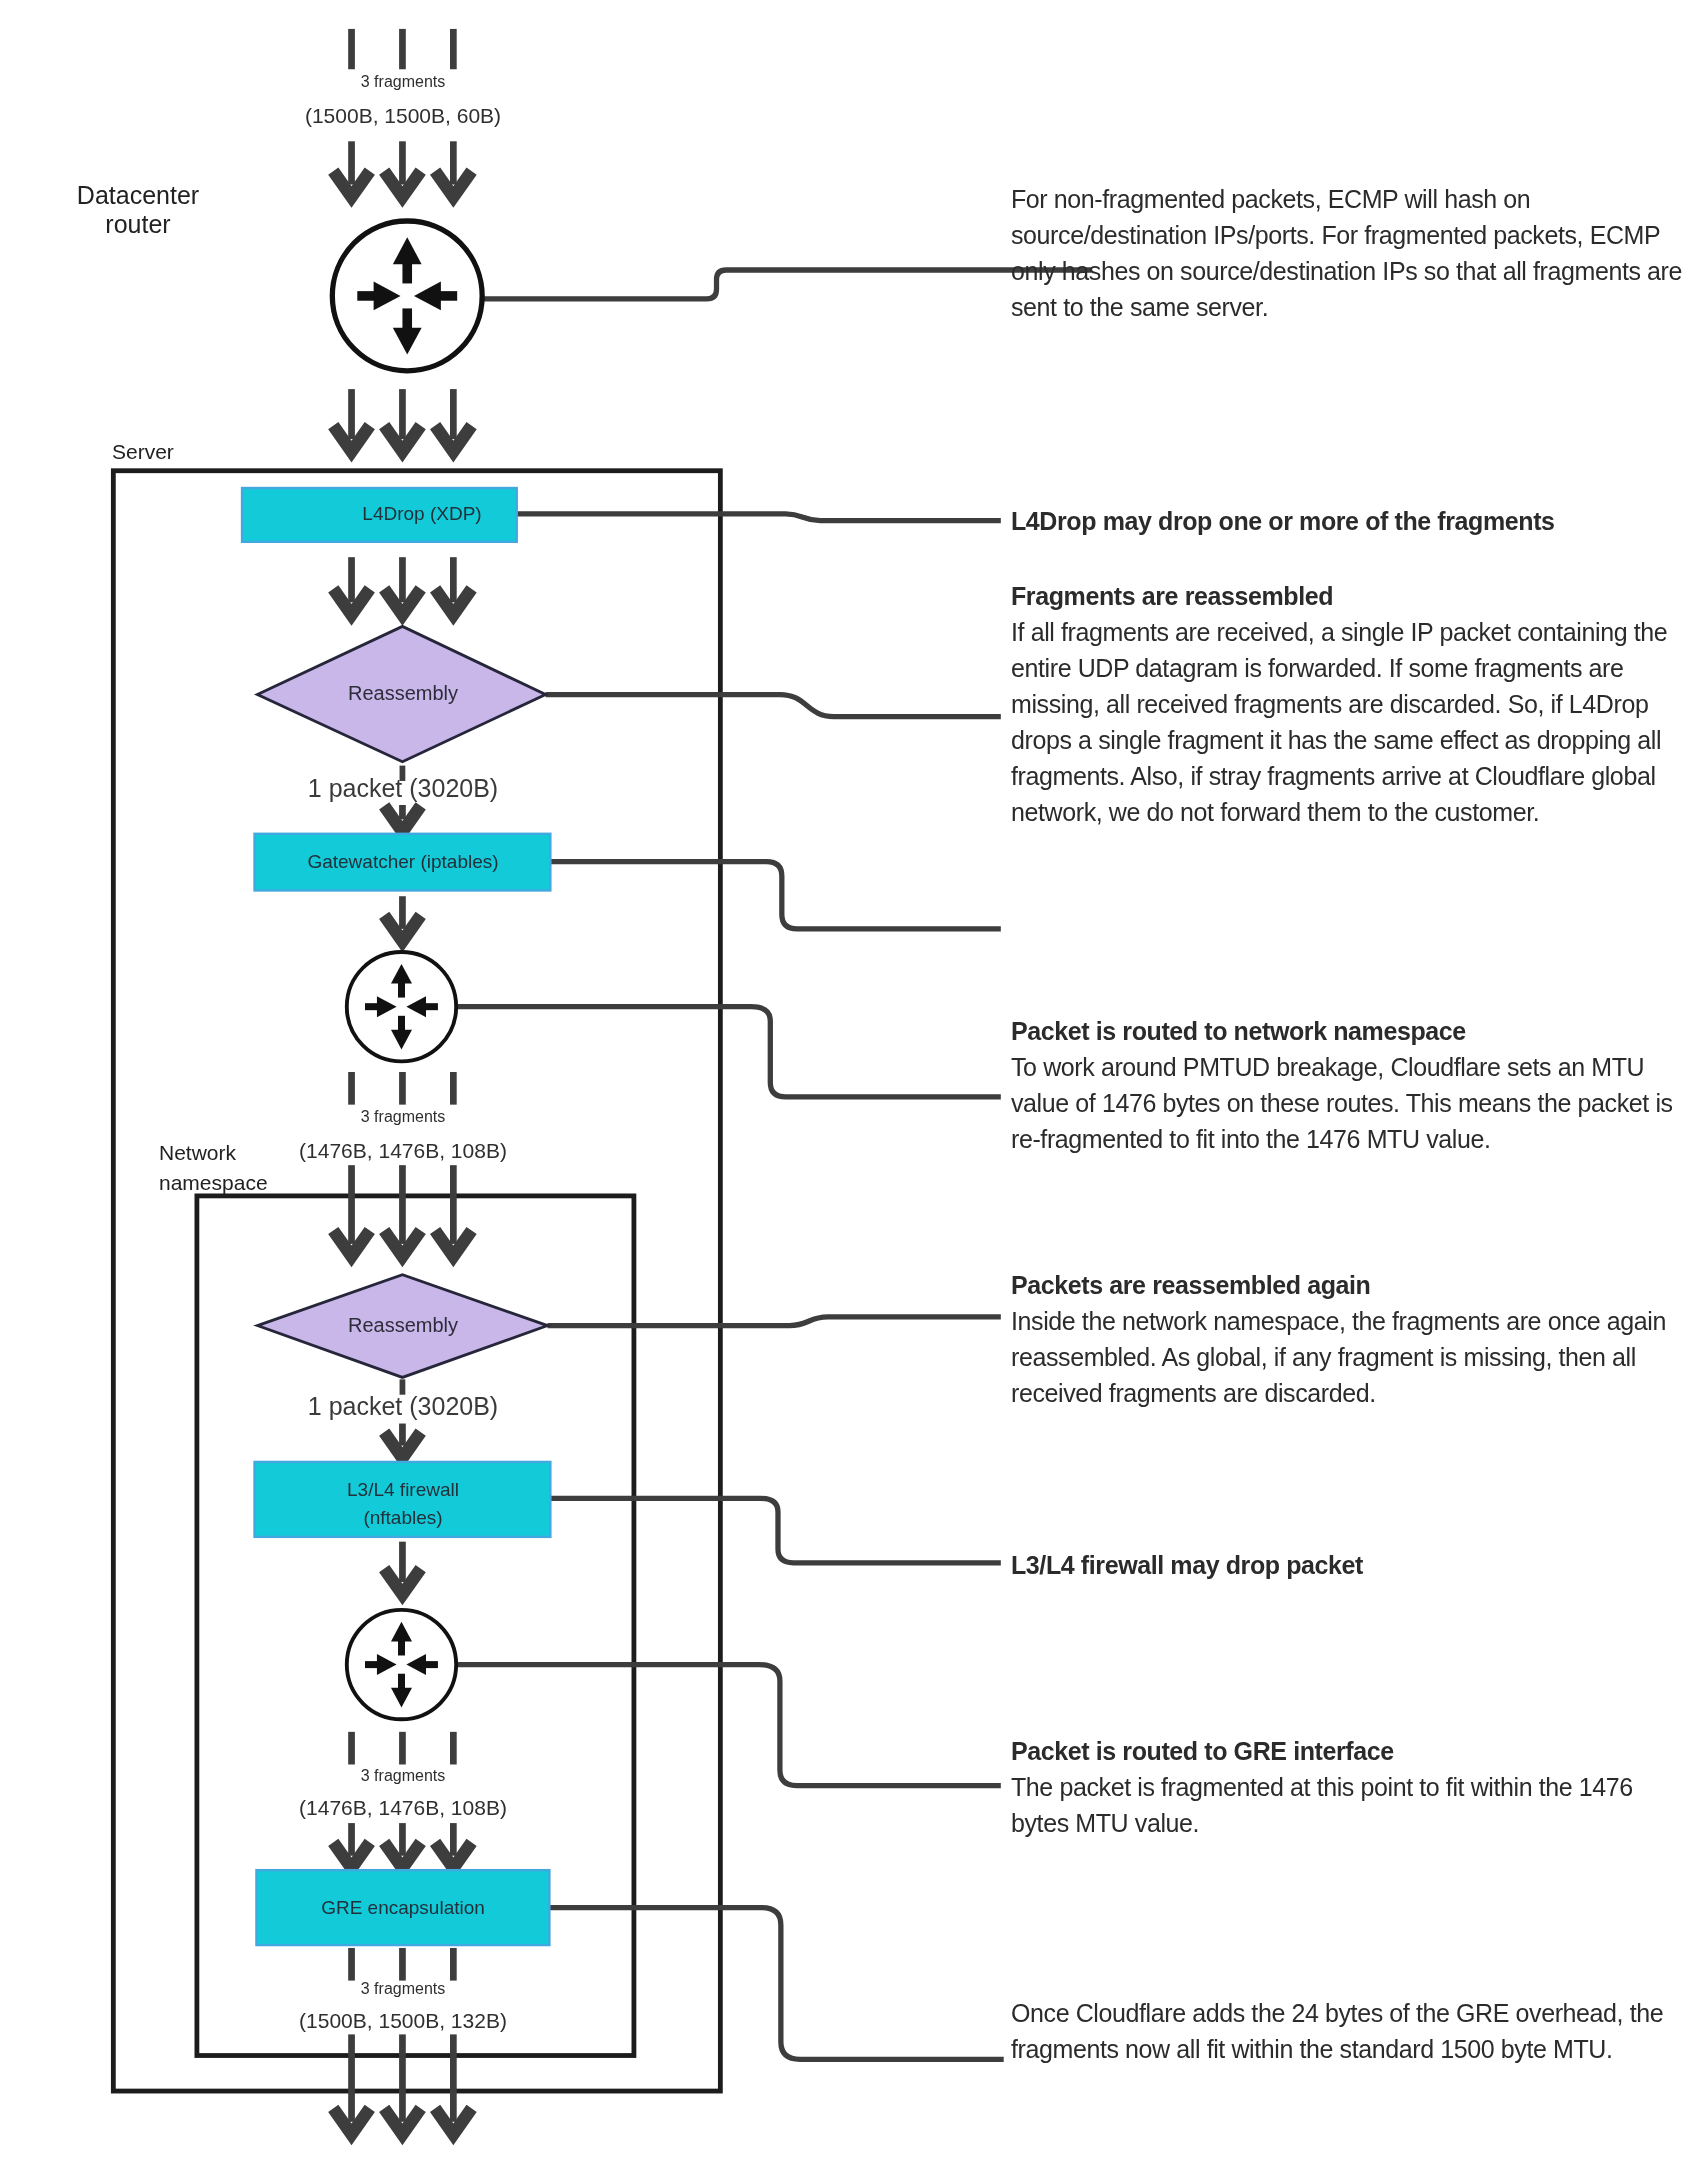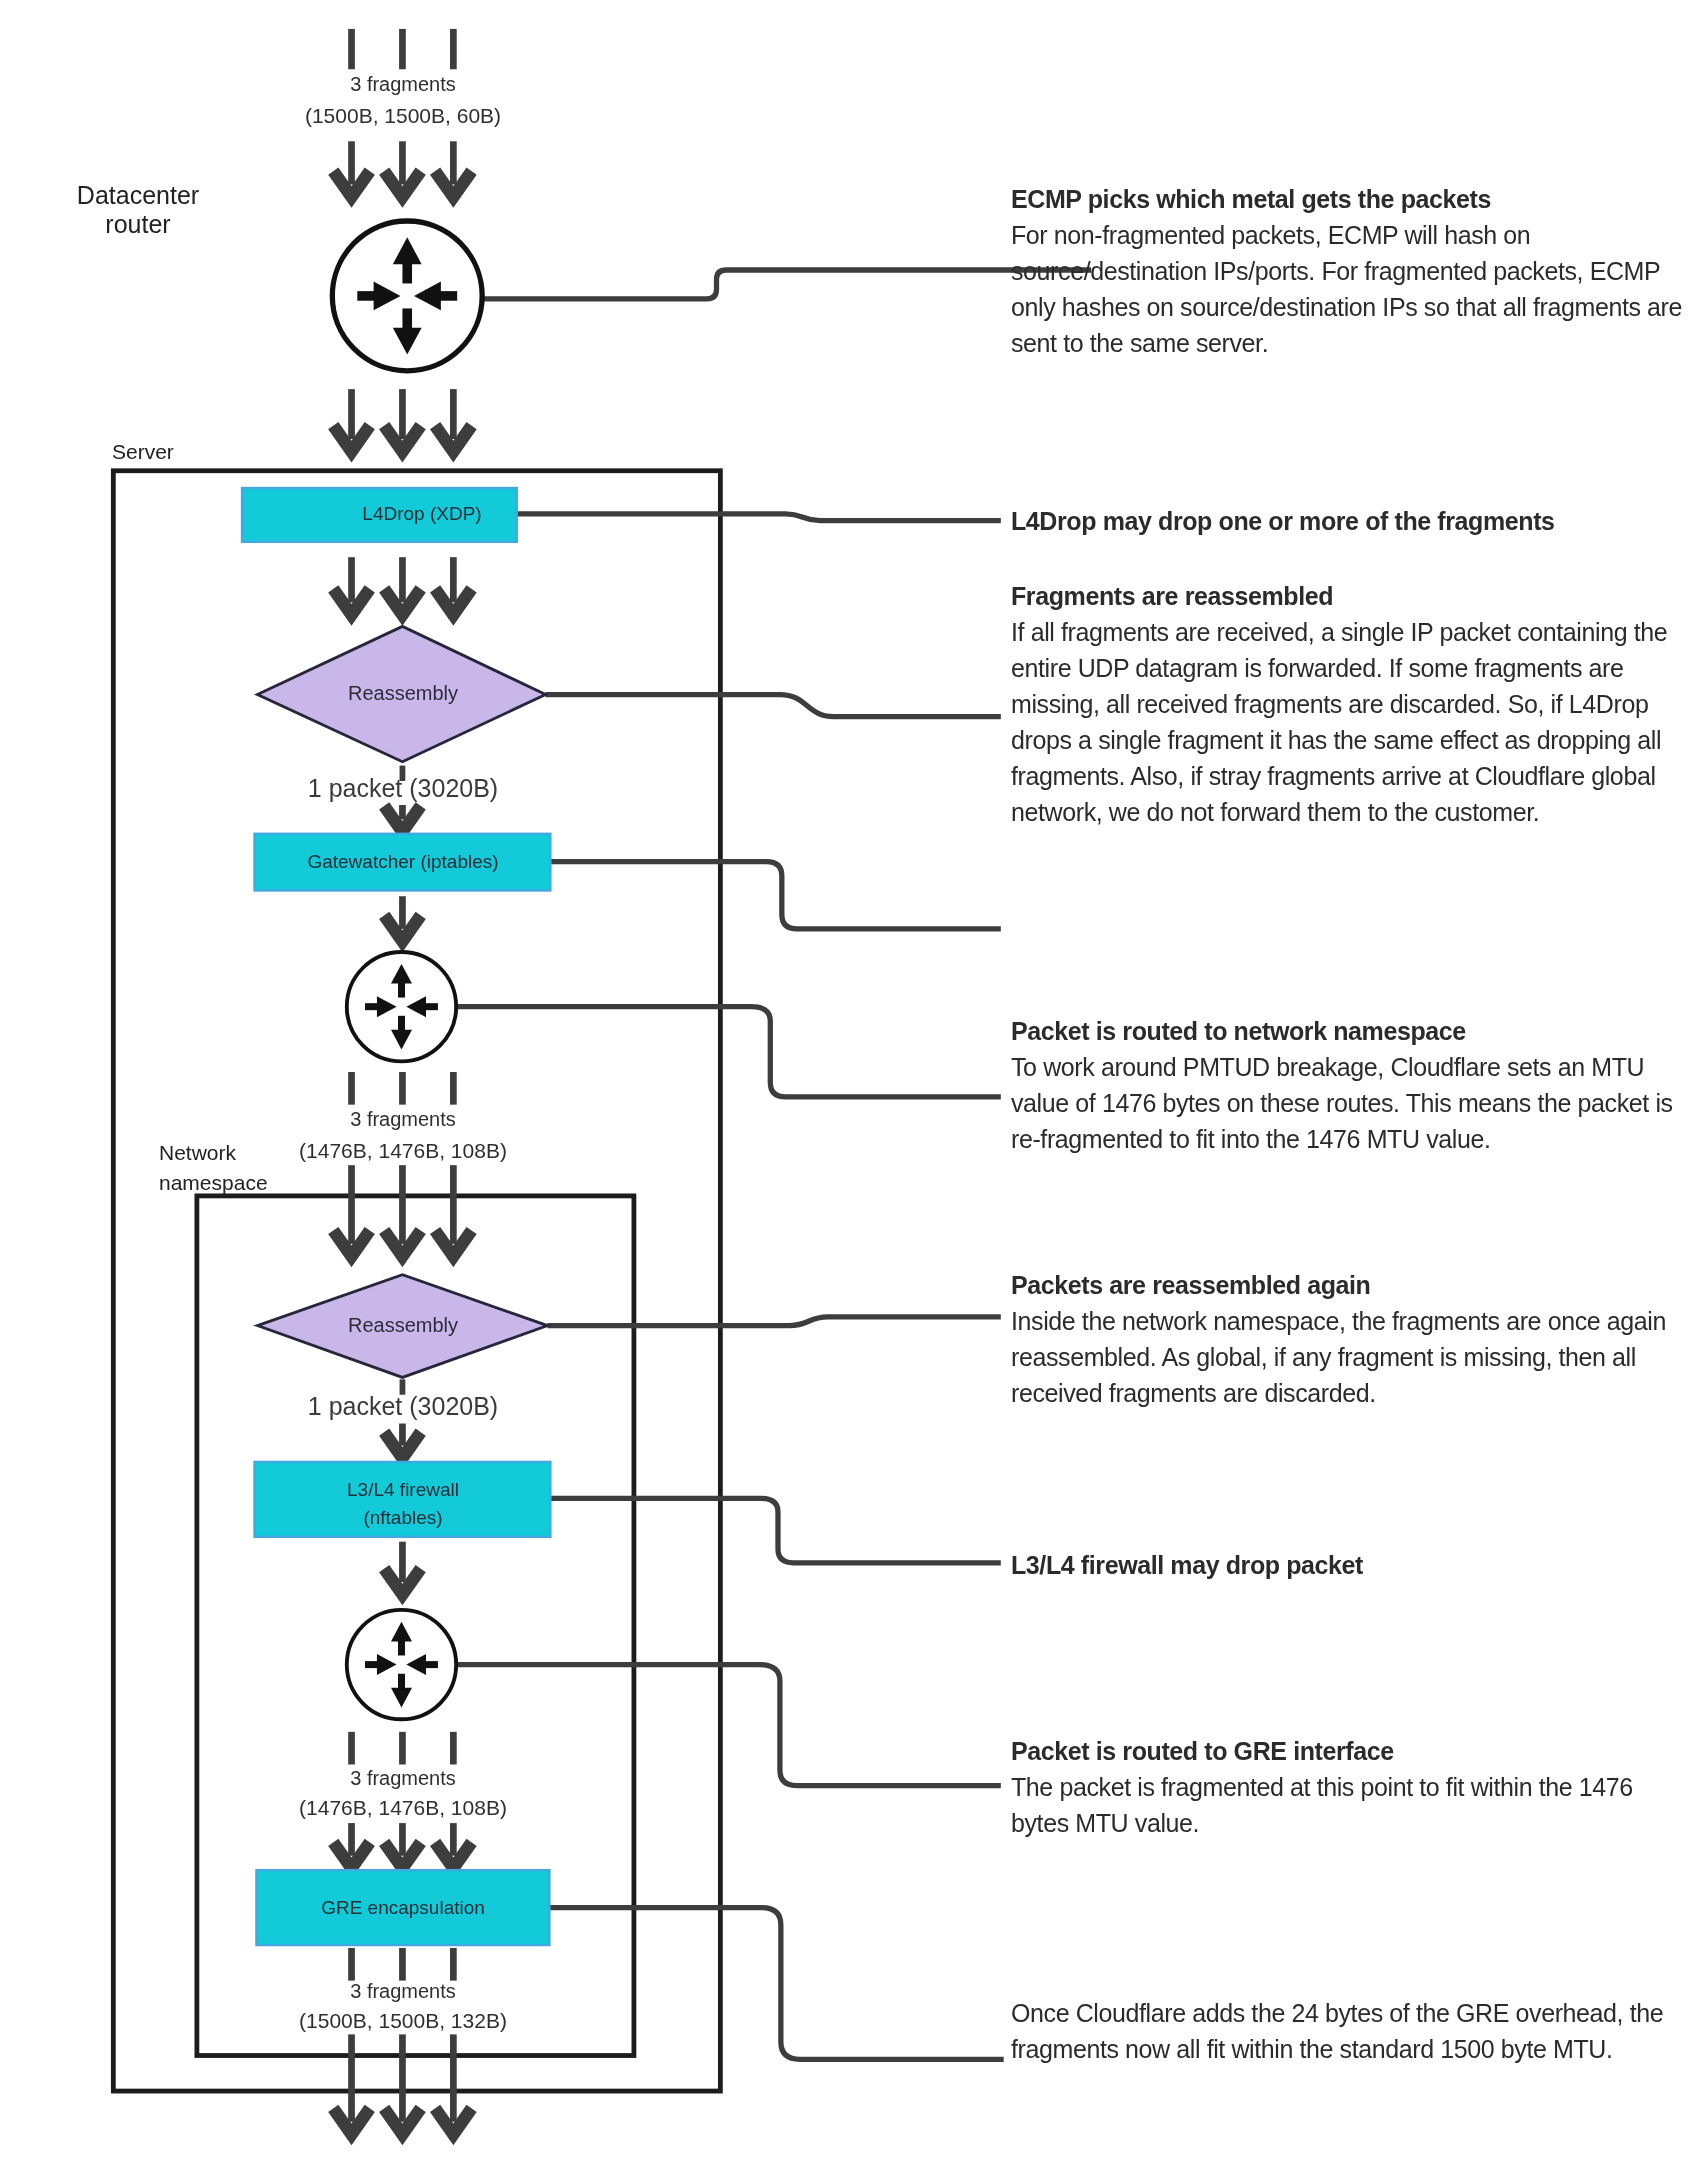--- a/index.html
+++ b/index.html
@@ -2,21 +2,21 @@
 <html><head>
 <meta charset="utf-8">
 <style>
   html,body{margin:0;padding:0;background:#ffffff;}
   .canvas{position:relative;width:1701px;height:2168px;background:#ffffff;overflow:hidden;
           font-family:"Liberation Sans", sans-serif;color:#2b2b2b;}
   .layer{position:absolute;left:0;top:0;width:1701px;height:2168px;}
   svg{display:block;}
   .lbl{position:absolute;white-space:nowrap;color:#2f2f2f;}
   .ctr{transform:translateX(-50%);text-align:center;}
-  .frag-t{font-size:20px;}
+  .frag-t{font-size:16px;}
   .frag-s{font-size:21px;}
   .pkt{font-size:25px;color:#3a3a3a;}
   .boxlbl{font-size:19px;color:#22303a;}
   .dialbl{font-size:20px;color:#2d2d3a;}
   .outer-lbl{font-size:21px;color:#222;}
   .dc-lbl{font-size:25px;line-height:29px;color:#222;}
   .ann{position:absolute;left:1011px;width:672px;font-size:25px;line-height:36px;
        letter-spacing:-0.4px;color:#2b2b2b;}
   .ann-h{font-weight:bold;}
 </style>
@@ -195,21 +195,20 @@
 
   <div class="lbl ctr frag-t" style="left:403px;top:1767px;">3 fragments</div>
   <div class="lbl ctr frag-s" style="left:403px;top:1796px;">(1476B, 1476B, 108B)</div>
 
   <div class="lbl ctr boxlbl" style="left:403px;top:1897px;">GRE encapsulation</div>
 
   <div class="lbl ctr frag-t" style="left:403px;top:1980px;">3 fragments</div>
   <div class="lbl ctr frag-s" style="left:403px;top:2009px;">(1500B, 1500B, 132B)</div>
 
   <div class="ann" style="top:181px;">
-    <div class="ann-h">ECMP picks which metal gets the packets</div>
     <div class="ann-b">For non-fragmented packets, ECMP will hash on source/destination IPs/ports. For fragmented packets, ECMP only hashes on source/destination IPs so that all fragments are sent to the same server.</div>
   </div>
   <div class="ann" style="top:503px;">
     <div class="ann-h">L4Drop may drop one or more of the fragments</div>
     <div class="ann-b"></div>
   </div>
   <div class="ann" style="top:578px;">
     <div class="ann-h">Fragments are reassembled</div>
     <div class="ann-b">If all fragments are received, a single IP packet containing the entire UDP datagram is forwarded. If some fragments are missing, all received fragments are discarded. So, if L4Drop drops a single fragment it has the same effect as dropping all fragments. Also, if stray fragments arrive at Cloudflare global network, we do not forward them to the customer.</div>
   </div>

